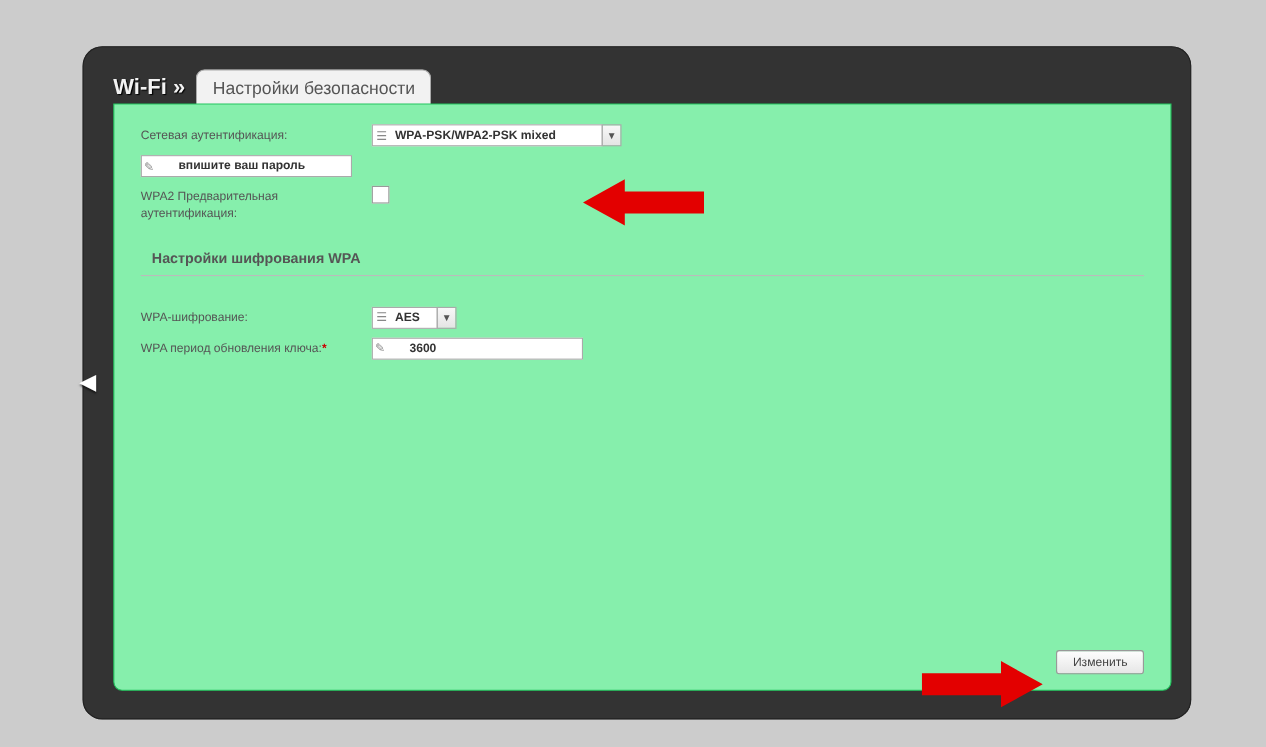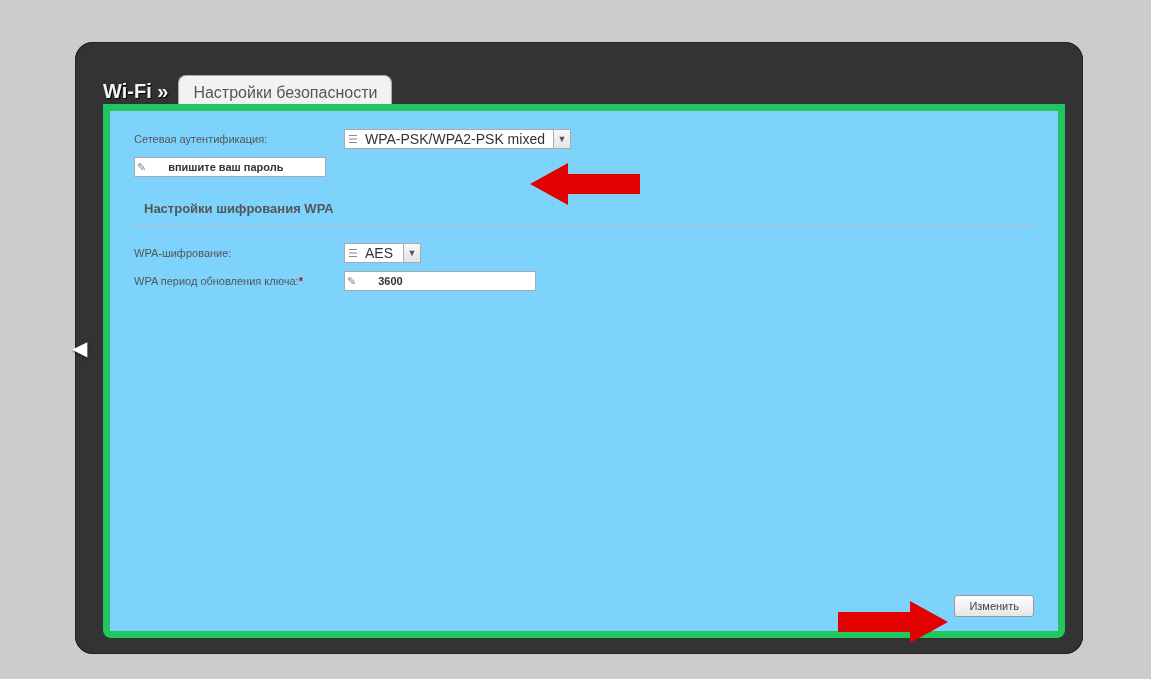--- a/index.html
+++ b/index.html
@@ -34,21 +34,21 @@
     font-size: 20px;
     line-height: 1;
     cursor: pointer;
     user-select: none;
     text-shadow: 0 1px 2px rgba(0,0,0,.6);
   }
 
   .header-row {
     position: absolute;
     left: 28px;
-    top: 32px;
+    top: 20px;
     display: flex;
     align-items: flex-end;
     gap: 10px;
   }
   .page-title {
     color: #f2f2f2;
     font-weight: bold;
     font-size: 20px;
     text-shadow: 1px 1px 1px #000;
     padding-bottom: 6px;
@@ -63,25 +63,25 @@
     border: 1px solid #aaa;
     border-bottom: none;
     position: relative;
     top: 1px;
     cursor: pointer;
   }
 
   .content {
     position: absolute;
     left: 28px;
-    top: 62px;
+    top: 52px;
     width: 962px;
     height: 534px;
-    background: #7dd3fc;
-    border: 7px solid #22c55e;
+    background: #86efac;
+    border: 1px solid #22c55e;
     border-bottom-left-radius: 8px;
     border-bottom-right-radius: 8px;
     padding: 18px 24px 14px 24px;
     box-sizing: border-box;
   }
 
   .form-row {
     display: flex;
     align-items: flex-start;
     margin-bottom: 8px;
@@ -118,22 +118,22 @@
   .select-like.narrow { width: 60px; }
   .select-icon {
     width: 16px;
     text-align: center;
     color: #888;
     font-size: 11px;
     border-right: 0;
   }
   .select-text {
     flex: 1;
-    font-weight: normal;
-    font-size: 14px;
+    font-weight: bold;
+    font-size: 11px;
     padding: 0 4px;
     white-space: nowrap;
     color: #333;
   }
   .drop-btn {
     width: 18px;
     height: 20px;
     background: linear-gradient(#f8f8f8,#e4e4e4);
     border: 1px solid #aaa;
     border-left: 1px solid #aaa;
@@ -183,21 +183,21 @@
     display: inline-block;
     cursor: pointer;
   }
 
   .section-header {
     font-weight: bold;
     color: #555;
     font-size: 13px;
     border-bottom: 1px solid #bbb;
     padding: 10px 0 8px 10px;
-    margin: 14px 0 18px 0;
+    margin: 14px 0 28px 0;
   }
 
   .actions {
     position: absolute;
     right: 24px;
     bottom: 14px;
   }
   .btn {
     background: linear-gradient(#fefefe,#e6e6e6);
     border: 1px solid #999;
@@ -243,20 +243,26 @@
 
     <div class="form-row">
       <div class="field-cell">
         <div class="text-input">
           <span class="pen-icon">✎</span>
           <input type="text" value="впишите ваш пароль" style="">
         </div>
       </div>
     </div>
 
+    <div class="form-row">
+      <div class="label-cell">WPA2 Предварительная аутентификация:</div>
+      <div class="field-cell">
+        <span class="checkbox"></span>
+      </div>
+    </div>
 
     <div class="section-header">Настройки шифрования WPA</div>
 
     <div class="form-row">
       <div class="label-cell">WPA-шифрование:</div>
       <div class="field-cell">
         <div class="select-like narrow">
           <span class="select-icon">☰</span>
           <span class="select-text">AES</span>
         </div>

